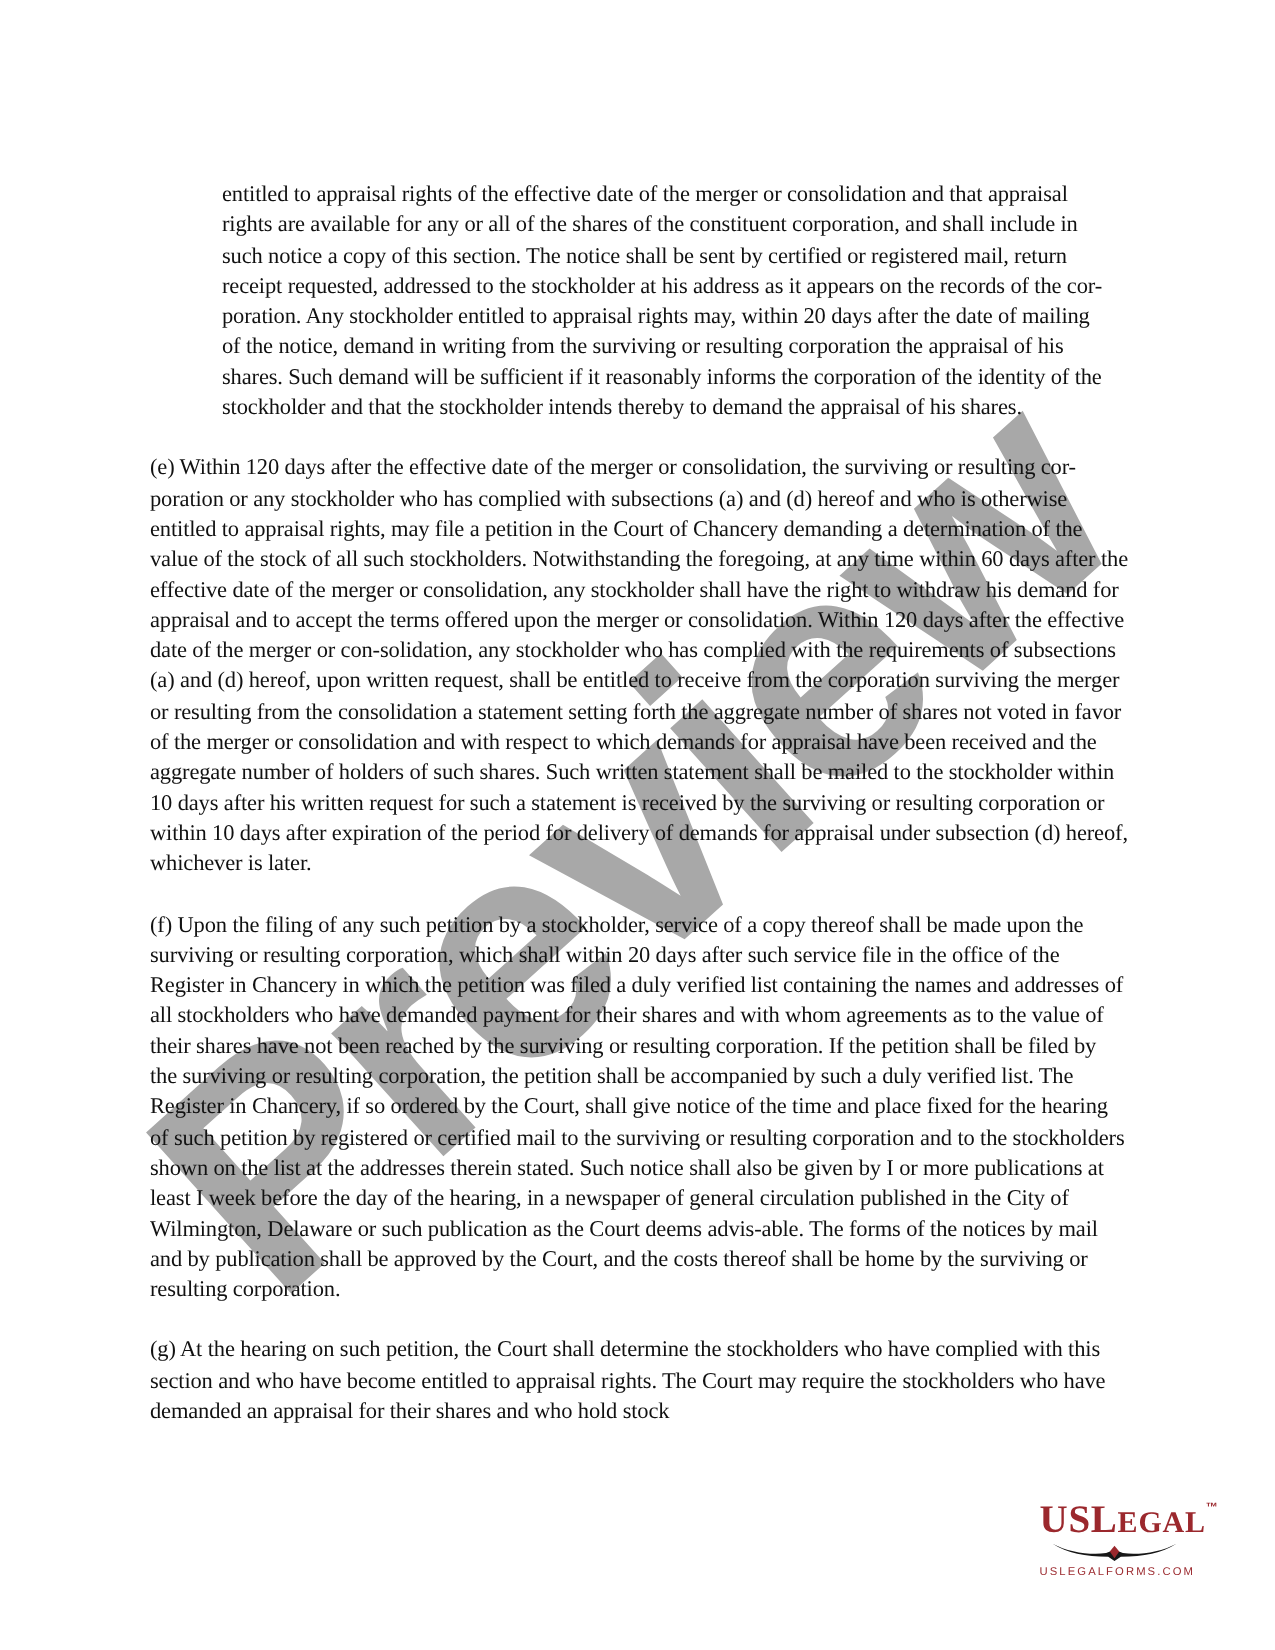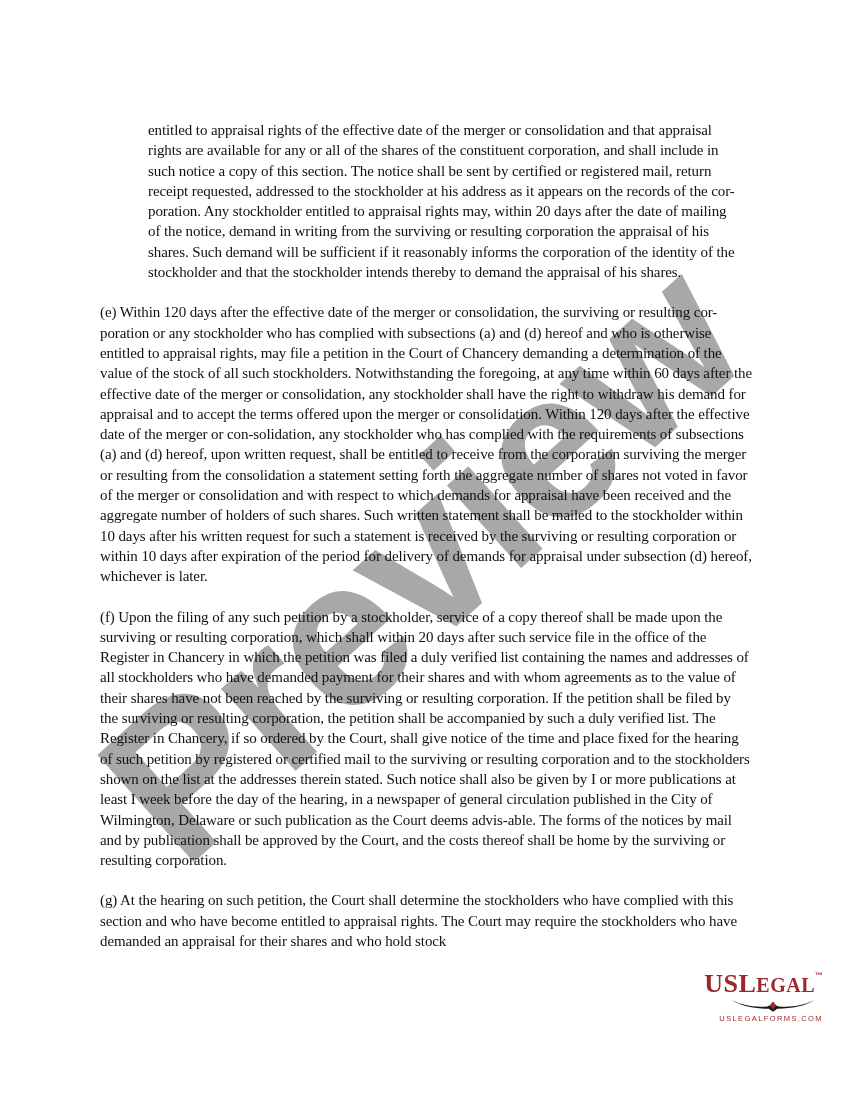--- a/index.html
+++ b/index.html
@@ -47,24 +47,24 @@
     margin: 0 0 20px 0;
   }
   .para.indented {
     margin-left: 48px;
     margin-right: 16px;
     margin-top: 30px;
   }
   
   .logo {
     position: absolute;
-    top: 971px;
+    top: 1000px;
     left: 693px;
     width: 130px;
-    text-align: right;
+    text-align: left;
     z-index: 2;
   }
   .brand {
     color: #9b282d;
     font-family: "Liberation Serif", serif;
     font-weight: bold;
     white-space: nowrap;
     line-height: 1;
   }
   .brand-main { font-size: 26px; letter-spacing: 0.5px; }

